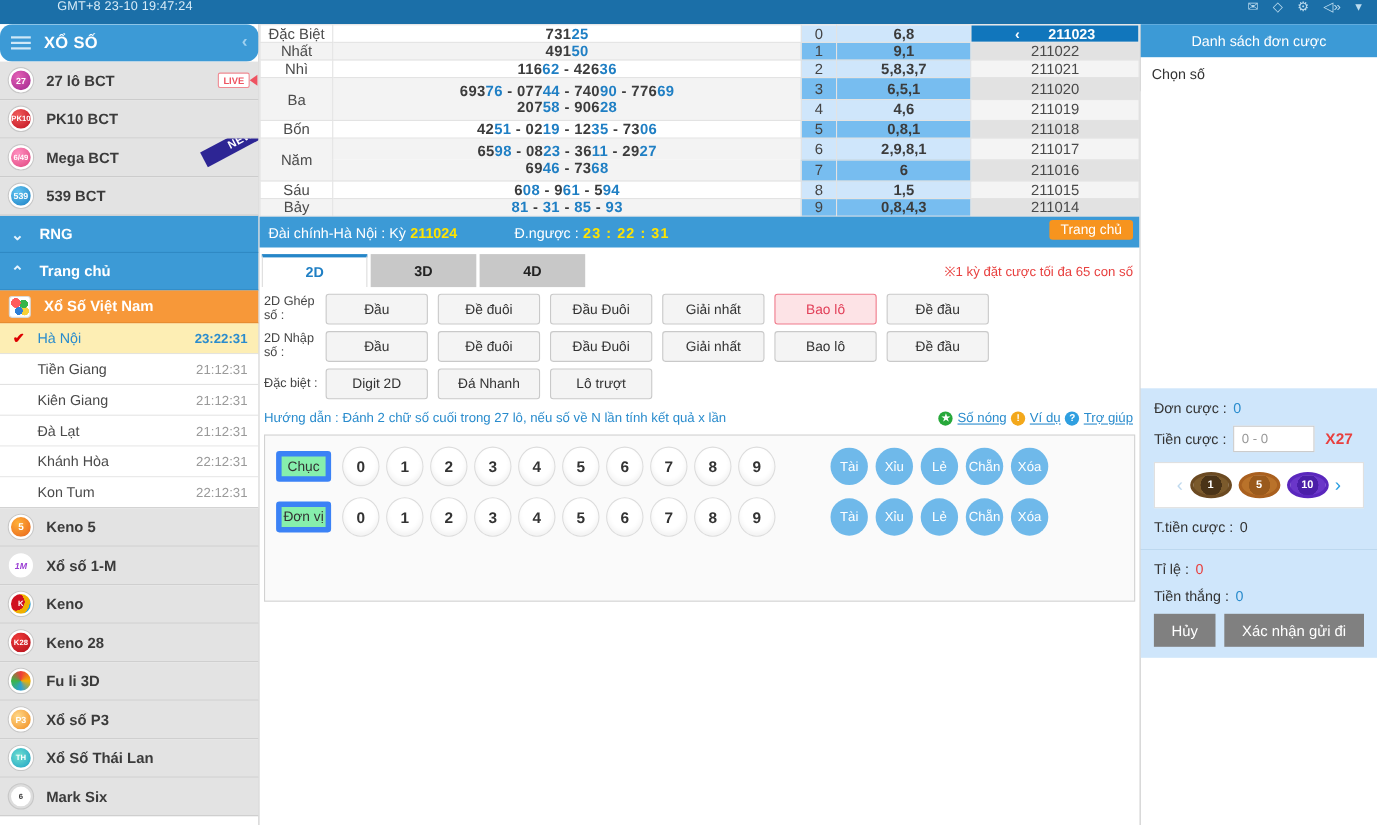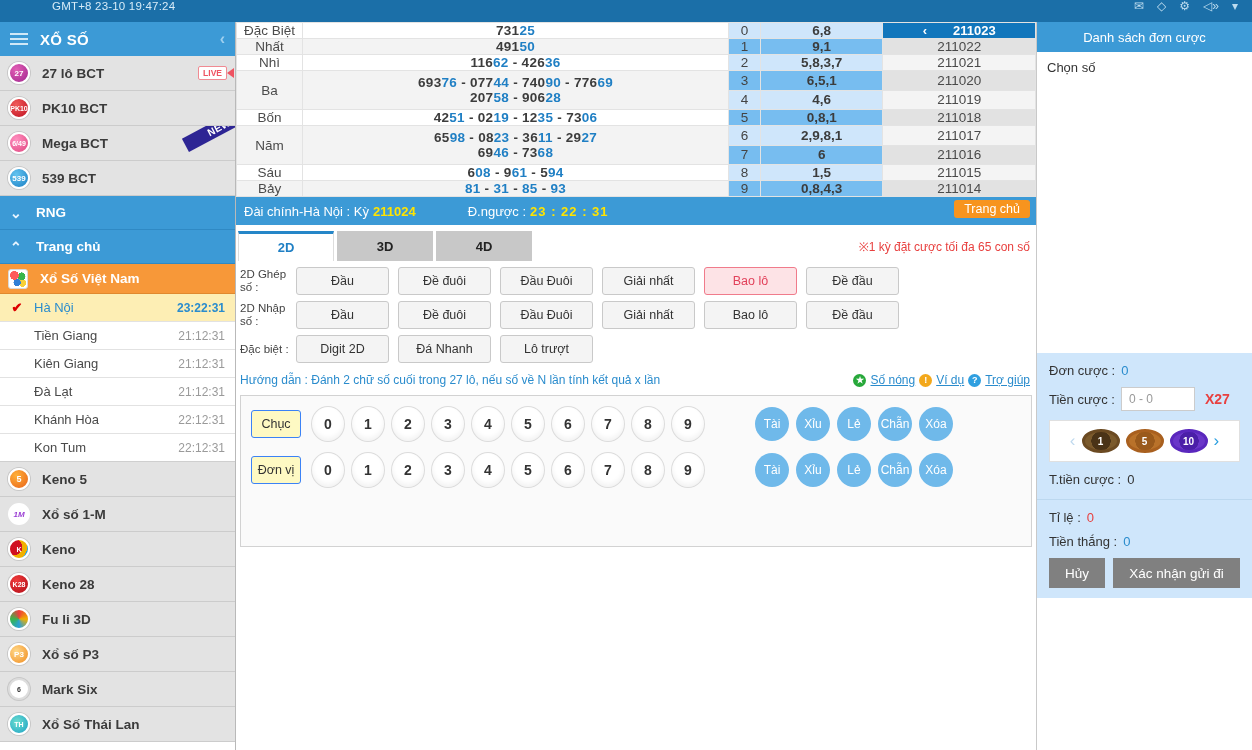--- a/index.html
+++ b/index.html
@@ -20,21 +20,21 @@
   .topbar .sysicons { margin-left:auto; margin-right:14px; display:flex; gap:13px; position:relative; top:-5px; }
   .topbar .sysicons span { font-size:12px; color:#bcdcef; }
 
   
   .sidebar {
     position:absolute; left:0; top:22px; width:236px; height:728px;
     background:#fff; border-right:1px solid #b9b9b9; overflow:hidden;
   }
   .sb-head {
     height:34px; background:#3c9ad6; color:#fff; display:flex; align-items:center;
-    padding:0 10px; font-weight:bold; font-size:15px;
+    padding:0 10px; font-weight:bold; font-size:15px;border-radius:11px;
   }
   .sb-head .burger { width:18px; display:flex; flex-direction:column; gap:3px; margin-right:12px; }
   .sb-head .burger i { display:block; height:2px; background:#cfe8f7; }
   .sb-head .title { letter-spacing:.3px; }
   .sb-head .chev { margin-left:auto; color:#9fd0ef; font-size:16px; }
 
   .sb-game {
     position:relative; height:35px; background:#e3e3e3; border-bottom:1px solid #cccccc;
     display:flex; align-items:center; padding:0 8px; font-weight:bold; font-size:13.5px; color:#3b3b3b;
     overflow:hidden;
@@ -145,21 +145,21 @@
   .guide .links { margin-left:auto; display:flex; align-items:center; gap:4px; }
   .guide .links a { color:#2a8ccd; text-decoration:underline; font-size:12px; }
   .dot { width:13px;height:13px;border-radius:50%;display:inline-flex;align-items:center;justify-content:center;
          color:#fff;font-size:9px;font-weight:bold; }
   .dot.g{background:#27a83a;} .dot.y{background:#f3a81b;} .dot.b{background:#2f9fe0;}
 
   
   .padwrap { margin:8px 4px 0 4px; border:1px solid #d2d2d2; background:#fafafa; height:152px; padding:10px 0 0 10px;}
   .padrow { display:flex; align-items:center; margin-bottom:10px; }
   .padlabel {
-    width:50px; height:28px; border:1px solid #3b82f6; background:#fef9c3; border-radius:3px;
+    width:50px; height:28px; border:5px solid #3b82f6; background:#86efac; border-radius:3px;
     display:flex; align-items:center; justify-content:center; font-size:12.5px; color:#333; margin-right:10px;
   }
   .ball {
     width:34px; height:36px; border-radius:50%; background:#fff; border:1px solid #dcdcdc;
     display:flex; align-items:center; justify-content:center; font-weight:bold; font-size:14px; color:#333;
     margin-right:6px; box-shadow:inset 0 -3px 5px rgba(0,0,0,.05);
   }
   .opsp { width:44px; }
   .opbtn {
     width:34px; height:34px; border-radius:50%; background:#6fb9ea;
@@ -316,26 +316,26 @@
     </div>
     <div class="sb-game">
       <span class="ic" style="background:conic-gradient(#ef3b3b,#f0b000,#2aa0d8,#38b54a,#ef3b3b);font-size:7px;"></span>
       <span class="lbl">Fu li 3D</span>
     </div>
     <div class="sb-game">
       <span class="ic" style="background:radial-gradient(circle at 35% 35%,#ffd98a,#f08a1d);font-size:8px;">P3</span>
       <span class="lbl">Xổ số P3</span>
     </div>
     <div class="sb-game">
+      <span class="ic" style="background:radial-gradient(circle at 40% 40%,#6fe0d0,#1a9fc4);font-size:7px;">TH</span>
+      <span class="lbl">Xổ Số Thái Lan</span>
+    </div>
+    <div class="sb-game">
       <span class="ic" style="background:#fff;border-color:#ddd;color:#333;font-size:7px;">6</span>
       <span class="lbl">Mark Six</span>
-    </div>
-    <div class="sb-game">
-      <span class="ic" style="background:radial-gradient(circle at 40% 40%,#6fe0d0,#1a9fc4);font-size:7px;">TH</span>
-      <span class="lbl">Xổ Số Thái Lan</span>
     </div>
   </div>
 
   <div class="center">
 
     <table class="res">
       <tbody>
           <tr class="row-a">
         <td class="c-prize">Đặc Biệt</td>
         <td class="c-nums" rowspan="1">

